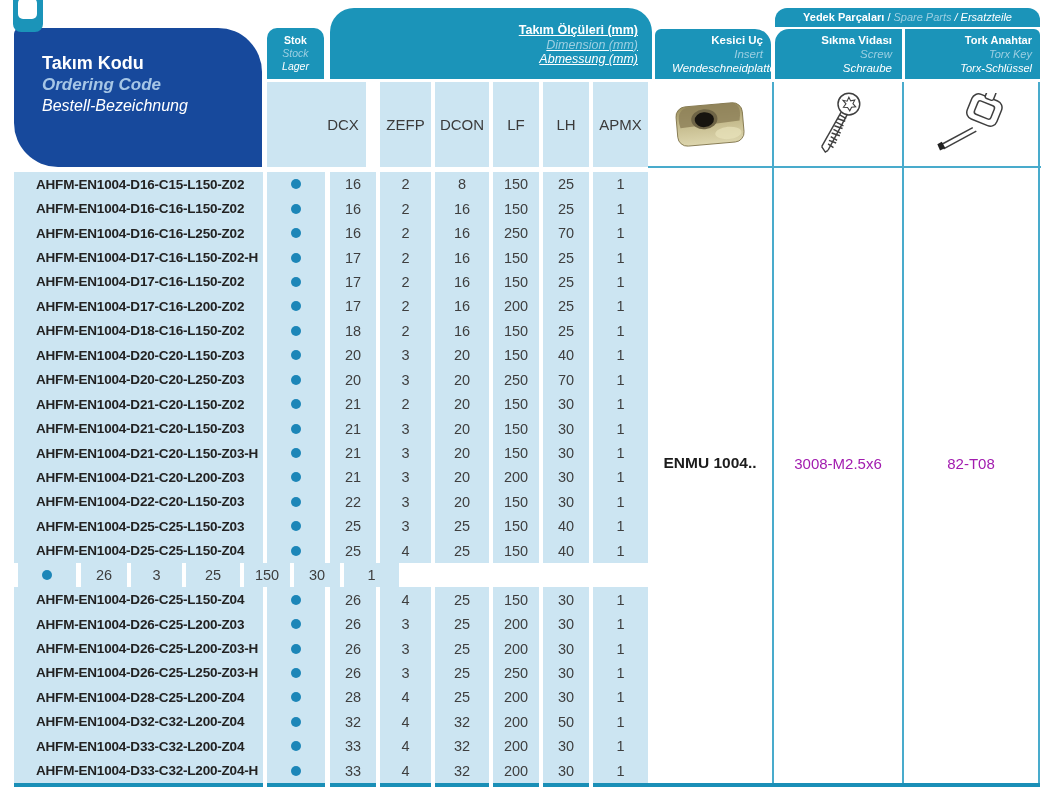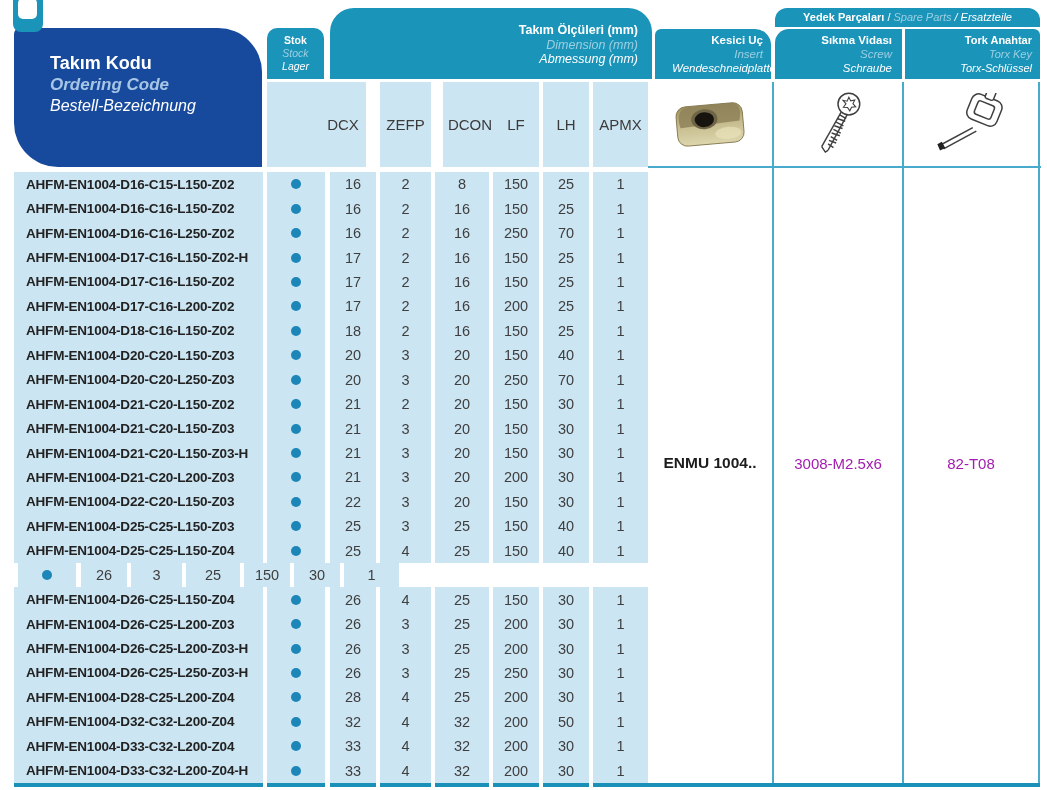--- a/index.html
+++ b/index.html
@@ -18,46 +18,46 @@
     --heavy:#1a8fb7;
     --dot:#1c86b8;
   }
   
   .corner-tab{position:absolute;left:13px;top:-10px;width:30px;height:42px;background:var(--teal);border-radius:8px;z-index:3;}
   .corner-tab-inner{position:absolute;left:5px;top:8px;width:19px;height:21px;background:#ffffff;border-radius:5px;}
   
   .code-box{
     position:absolute;left:14px;top:28px;width:248px;height:139px;
     background:var(--dkblue);border-radius:6px 44px 0 44px;
-    box-sizing:border-box;padding:24px 0 0 36px;color:#fff;z-index:2;
+    box-sizing:border-box;padding:24px 0 0 28px;color:#fff;z-index:2;
   }
   .code-box .l1{font-size:18px;font-weight:bold;line-height:22px;}
   .code-box .l2{font-size:17px;font-weight:bold;font-style:italic;color:#a6c6e6;line-height:21px;}
   .code-box .l3{font-size:16px;font-style:italic;color:#ffffff;line-height:21px;}
   
   .thead{position:absolute;background:var(--teal);color:#fff;box-sizing:border-box;}
   .thead .tr{font-weight:bold;color:#fff;}
   .thead .en{font-style:italic;color:var(--pale);}
   .thead .de{font-style:italic;color:#fff;}
   .stock-head{left:267px;top:28px;width:57px;height:51px;border-radius:10px 10px 0 0;text-align:center;padding-top:6px;font-size:10.5px;line-height:13px;}
-  .dim-head{left:330px;top:8px;width:322px;height:71px;border-radius:24px 24px 0 0;text-align:right;padding:15px 14px 0 0;font-size:12.5px;line-height:14.5px;}
+  .dim-head{left:330px;top:8px;width:322px;height:71px;border-radius:24px 24px 0 0;text-align:right;padding:15px 14px 0 0;font-size:12.5px;line-height:14.5px;text-decoration:underline;}
   .insert-head{left:655px;top:29px;width:116px;height:50px;border-radius:6px 16px 0 0;text-align:right;padding:4px 8px 0 17px;font-size:11.5px;line-height:14px;}
   .screw-head{left:775px;top:29px;width:127px;height:50px;border-radius:14px 0 0 0;text-align:right;padding:4px 10px 0 0;font-size:11.5px;line-height:14px;}
   .torx-head{left:905px;top:29px;width:135px;height:50px;border-radius:0 6px 0 0;text-align:right;padding:4px 8px 0 0;font-size:11px;line-height:14px;}
   .spare-band{left:775px;top:8px;width:265px;height:19px;border-radius:12px 12px 0 0;text-align:center;font-size:11px;line-height:19px;}
   .spare-band .sep{margin:0 3px;color:#fff;}
   
   .sub{position:absolute;top:82px;height:85px;background:var(--lb);display:flex;align-items:center;justify-content:center;font-size:15px;color:#3b3b3b;}
   
   .imgcell{position:absolute;top:82px;height:84px;background:#fff;display:flex;align-items:center;justify-content:center;}
   
   .rows{position:absolute;left:14px;top:172px;width:634px;}
   .row{display:flex;height:24.44px;align-items:stretch;}
   .cell{background:var(--lb);display:flex;align-items:center;justify-content:center;box-sizing:border-box;}
-  .c-code{width:249px;justify-content:flex-start;padding-left:12px;font-size:13.5px;font-weight:bold;letter-spacing:-0.2px;color:#222;}
+  .c-code{width:249px;justify-content:flex-start;padding-left:22px;font-size:13.5px;font-weight:bold;letter-spacing:-0.2px;color:#222;}
   .c-stock{width:58px;}
   .c0{width:46px}.c1{width:51px}.c2{width:54px}.c3{width:46px}.c4{width:46px}.c5{width:55px}
   .cv{font-size:14.5px;color:#3e3e3e;}
   .gap{background:#fff;} .g4{width:4px}.g5{width:5px}
   .dot{width:10px;height:10px;border-radius:50%;background:var(--dot);}
   
   .sparecell{position:absolute;top:450px;height:26px;display:flex;align-items:center;justify-content:center;font-size:15px;color:#a21caf;background:transparent;}
   .sparecell.bold{font-weight:bold;font-size:15.5px;color:#1c1c1c;}
   
   .vline{position:absolute;width:2.4px;background:var(--line);top:82px;height:702px;}
@@ -108,21 +108,21 @@
   </div>
   <div class="thead torx-head">
     <div class="tr">Tork Anahtar</div>
     <div class="en">Torx Key</div>
     <div class="de">Torx-Schlüssel</div>
   </div>
 
   <div class="sub" style="left:267px;width:57px;"></div>
   <div class="sub" style="left:320px;width:46px;">DCX</div>
   <div class="sub" style="left:380px;width:51px;">ZEFP</div>
-  <div class="sub" style="left:435px;width:54px;margin-left:8px;">DCON</div>
+  <div class="sub" style="left:435px;width:54px;">DCON</div>
   <div class="sub" style="left:493px;width:46px;">LF</div>
   <div class="sub" style="left:543px;width:46px;">LH</div>
   <div class="sub" style="left:593px;width:55px;">APMX</div>
 
   <div class="imgcell" style="left:648px;width:124px;">
     <svg width="84" height="60" viewBox="0 0 96 66">
       <defs>
         <linearGradient id="gBody" x1="0" y1="0" x2="0" y2="1">
           <stop offset="0" stop-color="#9a8d5c"></stop>
             <stop offset="0.45" stop-color="#c4ba8c"></stop>

